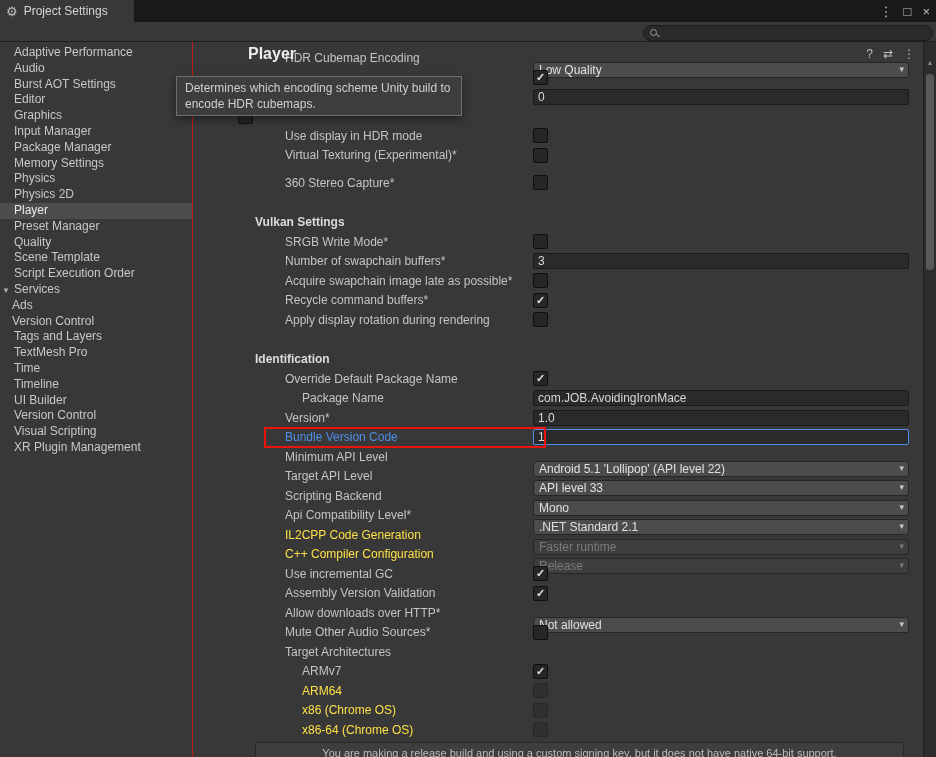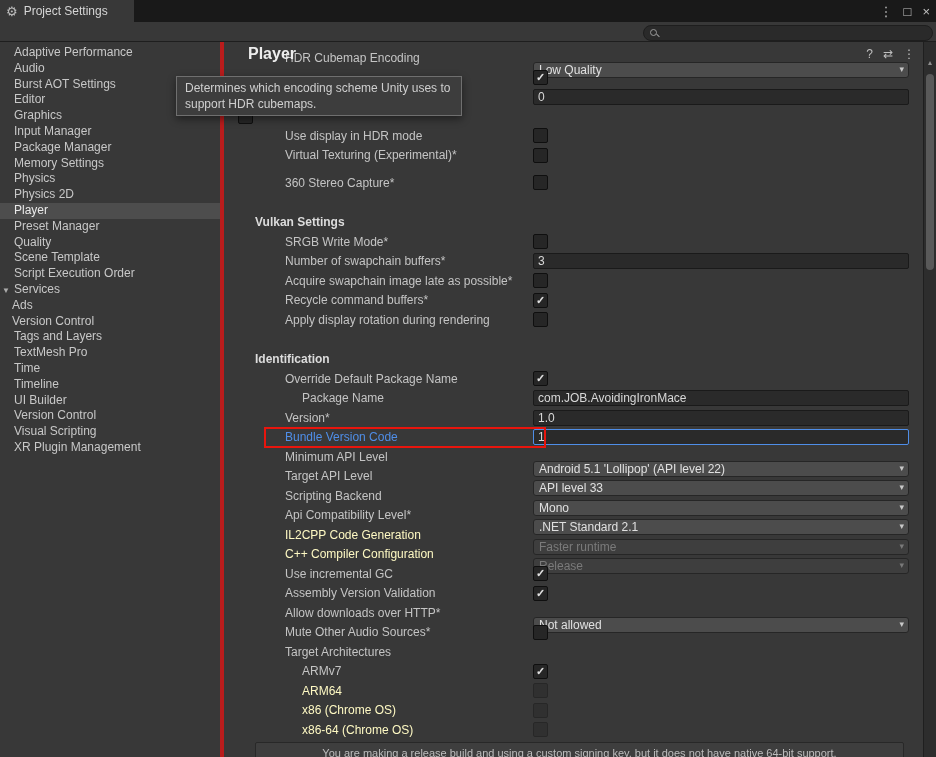--- a/index.html
+++ b/index.html
@@ -14,38 +14,38 @@
   .tab{position:absolute;left:0;top:0;height:22px;background:#383838;display:flex;align-items:center;gap:6px;padding:0 26px 0 6px;color:#D6D6D6;cursor:pointer;}
   .gear{font-size:13px;color:#BDBDBD;line-height:1;}
   .win-controls{position:absolute;right:6px;top:0;height:22px;display:flex;align-items:center;gap:11px;color:#C2C2C2;font-size:13px;}
   .win-controls span{cursor:pointer;line-height:1;}
   
   .toolbar{position:absolute;top:22px;left:0;right:0;height:20px;background:#383838;border-bottom:1px solid #1E1E1E;box-sizing:border-box;}
   .search{position:absolute;left:643px;top:3px;width:288px;height:14px;background:#2A2A2A;border:1px solid #1E1E1E;border-radius:8px;cursor:text;}
   .mag{position:absolute;left:6px;top:3px;width:5px;height:5px;border:1px solid #9A9A9A;border-radius:50%;}
   .mag::after{content:"";position:absolute;left:5px;top:5px;width:4px;height:1px;background:#9A9A9A;transform:rotate(45deg);}
   
-  .sidebar{position:absolute;top:42px;left:0;width:224px;bottom:0;background:#383838;border-right:4px solid #b91c1c;box-sizing:border-box;padding-top:3px;overflow:hidden;}
+  .sidebar{position:absolute;top:42px;left:0;width:193px;bottom:0;background:#383838;border-right:1px solid #b91c1c;box-sizing:border-box;padding-top:3px;overflow:hidden;}
   .sb-item{position:relative;height:15.8px;line-height:15.8px;padding-left:14px;white-space:nowrap;color:#C8C8C8;cursor:pointer;}
   .sb-item.indent{padding-left:12px;}
   .sb-item.selected{background:var(--selection,#4D4D4D);color:#EAEAEA;}
   .foldout{position:absolute;left:2px;top:1px;font-size:8px;color:#ABABAB;}
   
   .content{position:absolute;top:42px;left:238px;right:13px;bottom:0;background:#383838;}
   .pane-header{position:absolute;top:2px;left:0;right:0;height:22px;z-index:3;pointer-events:none;}
   .pane-title{position:absolute;left:10px;top:1px;font-size:16px;font-weight:bold;color:#EDEDED;}
   .pane-icons{position:absolute;right:8px;top:4px;display:flex;gap:10px;color:#BFBFBF;font-size:12px;pointer-events:auto;}
   .pane-icons span{cursor:pointer;line-height:1;}
   .rows{position:absolute;top:6px;left:0;right:2px;bottom:0;overflow:hidden;z-index:1;}
   .row{position:relative;height:19.5px;display:flex;align-items:center;}
   .row.spaced{margin:8px 0;}
   .sec-header{height:19.5px;line-height:19.5px;margin-top:20px;padding-left:17px;font-weight:bold;color:#DCDCDC;white-space:nowrap;}
   .lab{width:295px;box-sizing:border-box;padding-left:47px;white-space:nowrap;overflow:hidden;color:#C4C4C4;}
   .lab.ind{padding-left:64px;}
-  .row.disabled .lab{color:#fef9c3;}
+  .row.disabled .lab{color:#fde047;}
   .focus-lab{color:var(--focus,#71A7E3);}
   .val{flex:1;position:relative;display:flex;align-items:center;padding-right:12px;}
   .cb{display:inline-block;width:13px;height:13px;background:#262626;border:1px solid #0F0F0F;border-radius:2px;font-size:11px;line-height:13px;text-align:center;color:#E0E0E0;font-weight:bold;cursor:pointer;box-sizing:content-box;}
   .row.disabled .cb{opacity:.4;cursor:default;}
   .field{width:100%;height:16px;background:#2A2A2A;border:1px solid #1A1A1A;border-radius:2px;color:#D8D8D8;font:12px "Liberation Sans",sans-serif;padding:0 4px;box-sizing:border-box;outline:none;}
   .field.focused{border-color:var(--focus,#3E7DE0);}
   .dd{position:relative;width:100%;height:16px;background:#4C4C4C;border:1px solid #262626;border-radius:3px;box-sizing:border-box;color:#E0E0E0;cursor:pointer;overflow:hidden;margin-top:24px;}
   .dd .ddtext{display:block;padding:0 16px 0 5px;line-height:14px;white-space:nowrap;overflow:hidden;}
   .arrow{position:absolute;right:4px;top:2px;font-size:9px;color:#C8C8C8;line-height:1;}
   .row.disabled .dd{background:#3E3E3E;color:#7A7A7A;cursor:default;}
@@ -334,13 +334,13 @@
       </div>
       <div class="helpbox">You are making a release build and using a custom signing key, but it does not have native 64-bit support.</div>
     </div>
 </div>
 
 <div class="scrollbar">
   <span class="sb-up">▴</span>
   <div class="sb-thumb"></div>
 </div>
 
-<div class="tooltip">Determines which encoding scheme Unity uses to support HDR cubemaps.</div>
+<div class="tooltip">Determines which encoding scheme Unity build to encode HDR cubemaps.</div>
 
 </body></html>

